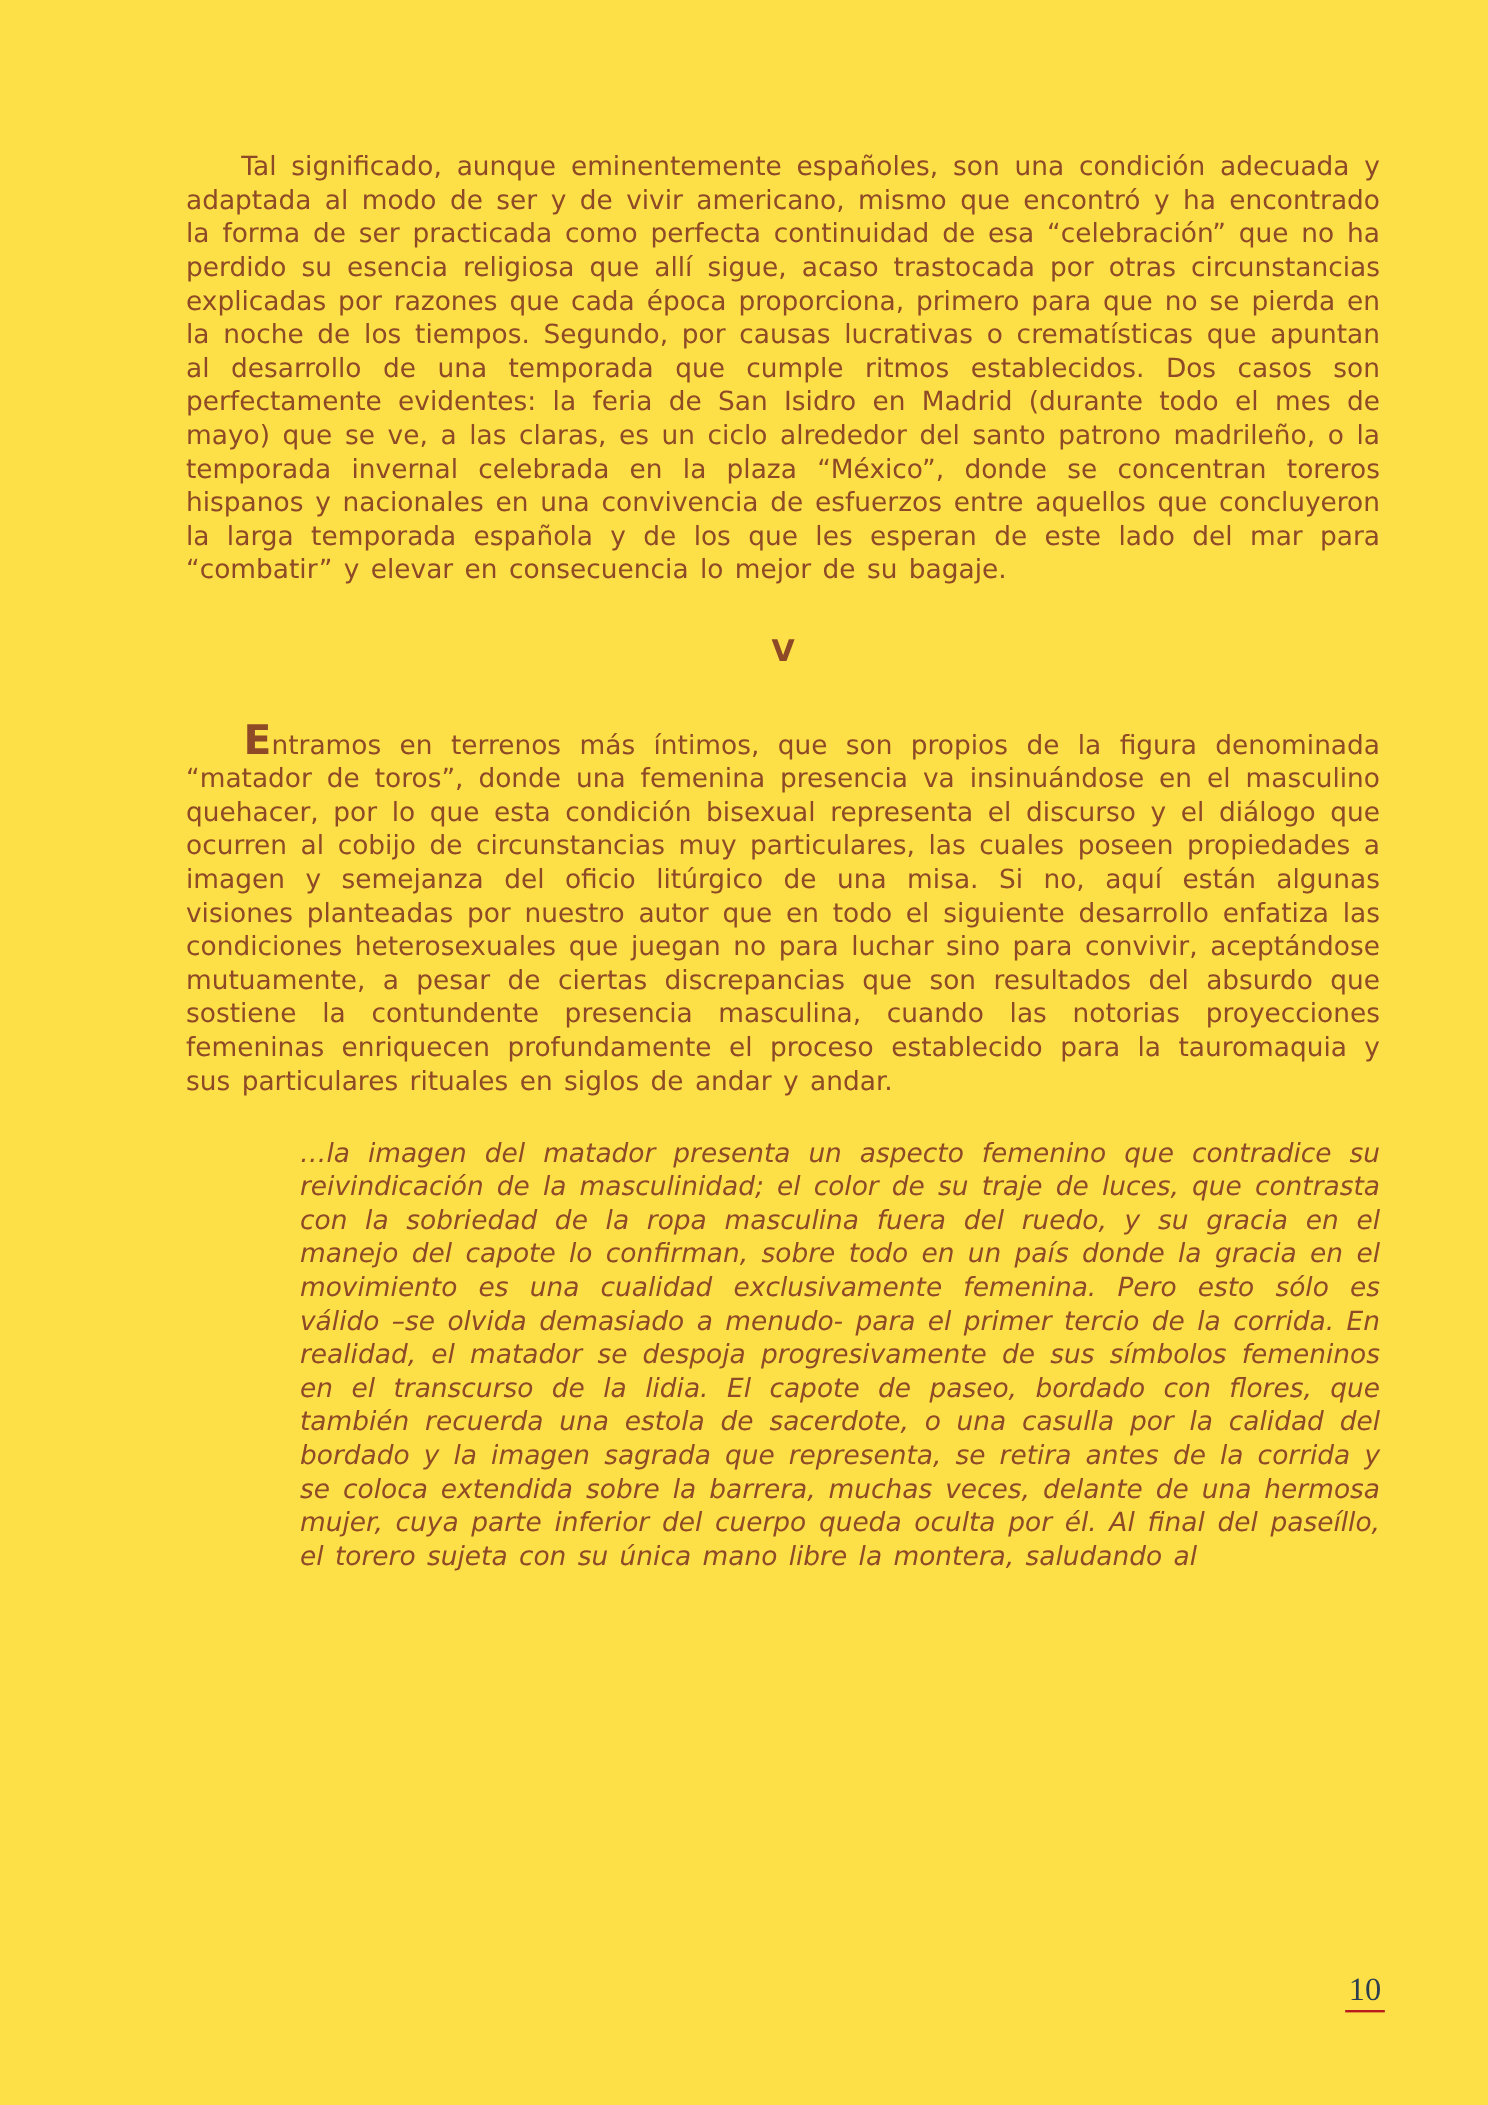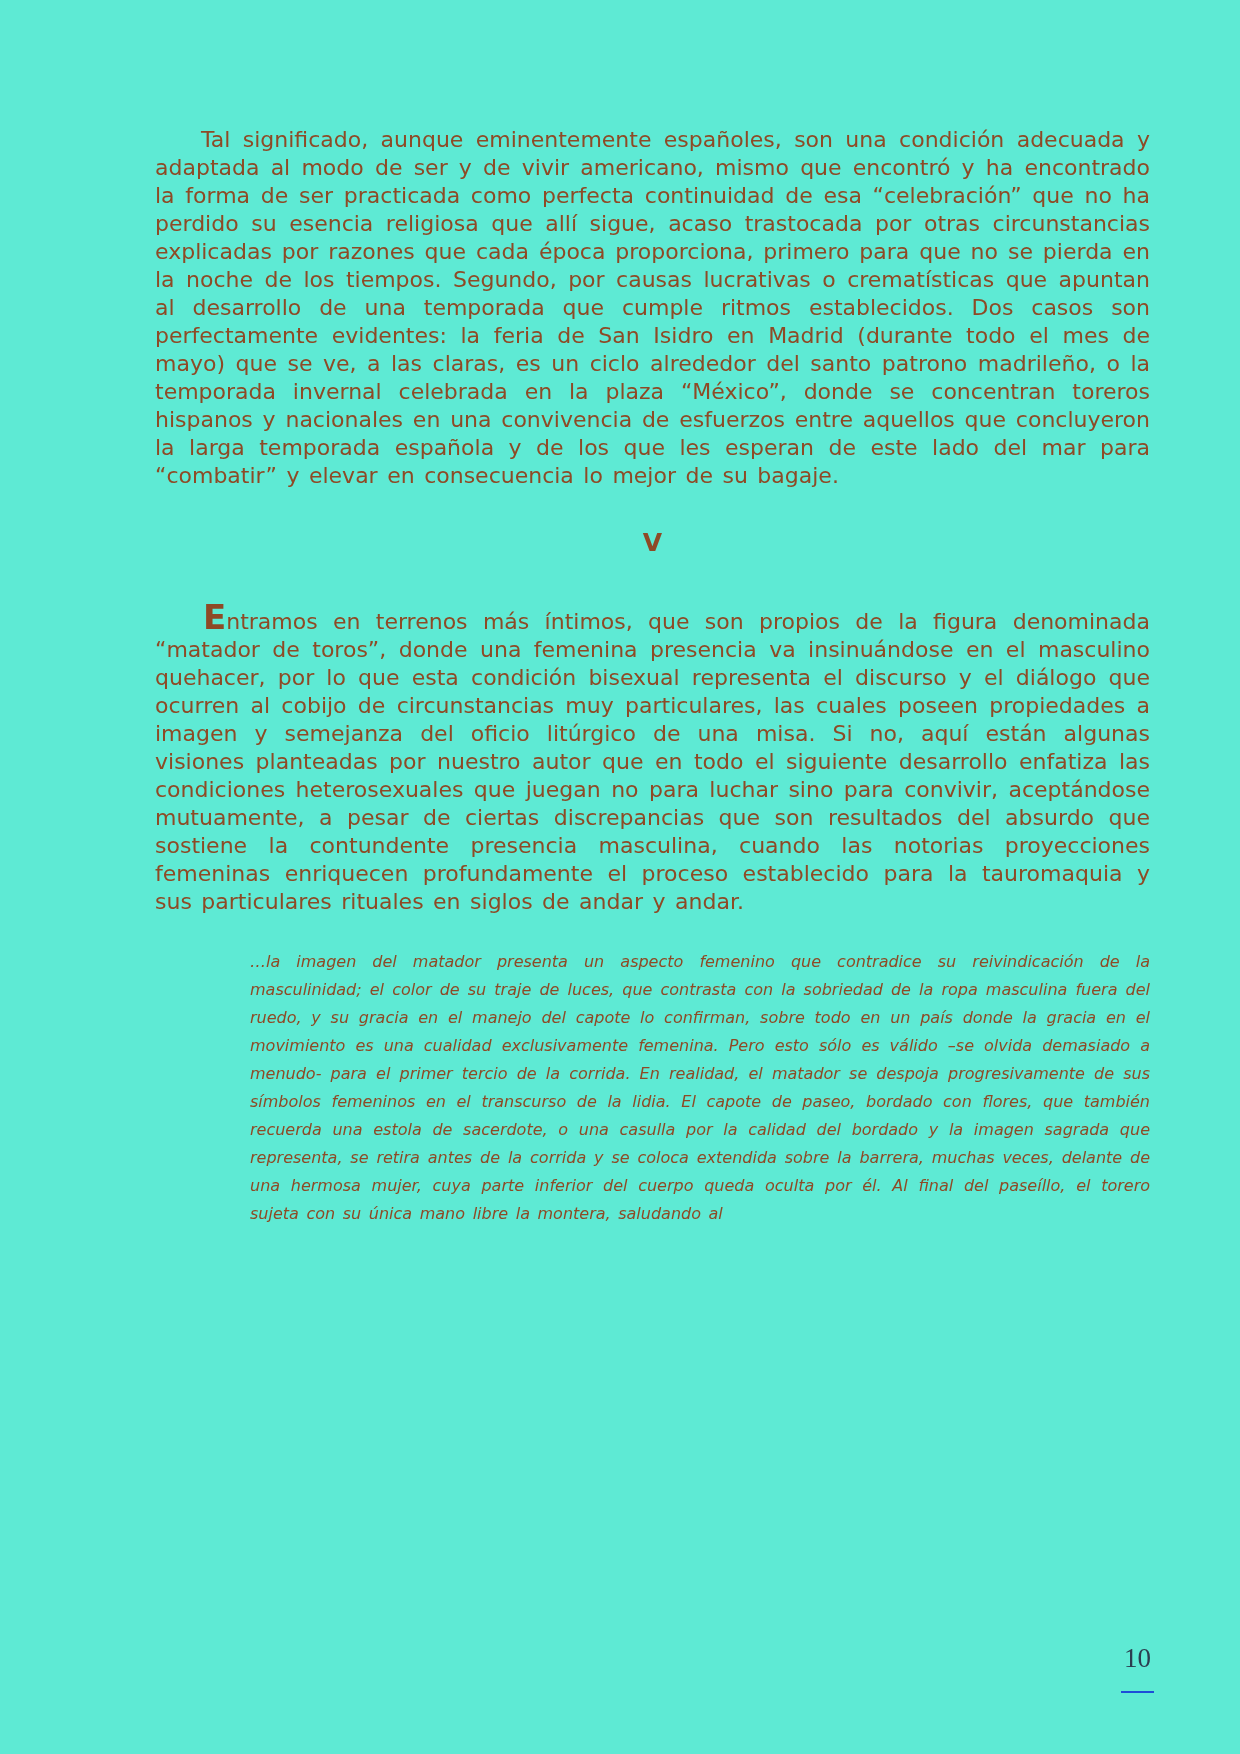--- a/index.html
+++ b/index.html
@@ -4,21 +4,21 @@
 <style>
   html, body {
     margin: 0;
     padding: 0;
     background: #ffffff;
   }
   .page {
     position: relative;
     width: 1240px;
     height: 1754px;
-    background: #5eead4;
+    background: #fde047;
     overflow: hidden;
     font-family: "DejaVu Sans", sans-serif;
     color: #8e4a26;
   }
   .content {
     position: absolute;
     top: 0;
     left: 155px;
     width: 995px;
   }
@@ -44,36 +44,36 @@
   .par-2 {
     text-indent: 48px;
   }
   .dropcap-initial {
     font-size: 34px;
     font-weight: bold;
     line-height: 28px;
   }
   .quote-block {
     margin: 32px 0 0 95px;
-    font-size: 16px;
+    font-size: 22px;
     line-height: 28px;
     font-style: italic;
     text-align: justify;
     word-spacing: 2.5px;
     color: #8e4a26;
   }
   .page-number {
     position: absolute;
     top: 1643px;
     right: 86px;
     font-family: "Liberation Serif", serif;
     font-size: 27px;
     color: #2c3e50;
-    border-bottom: 2px solid #1d4ed8;
-    padding: 0 3px 17px 3px;
+    border-bottom: 2px solid #b91c1c;
+    padding: 0 3px 1px 3px;
   }
   .footer {
     position: absolute;
     top: 1668px;
     left: 150px;
     width: 1036px;
     height: 32px;
     display: flex;
     align-items: center;
   }

